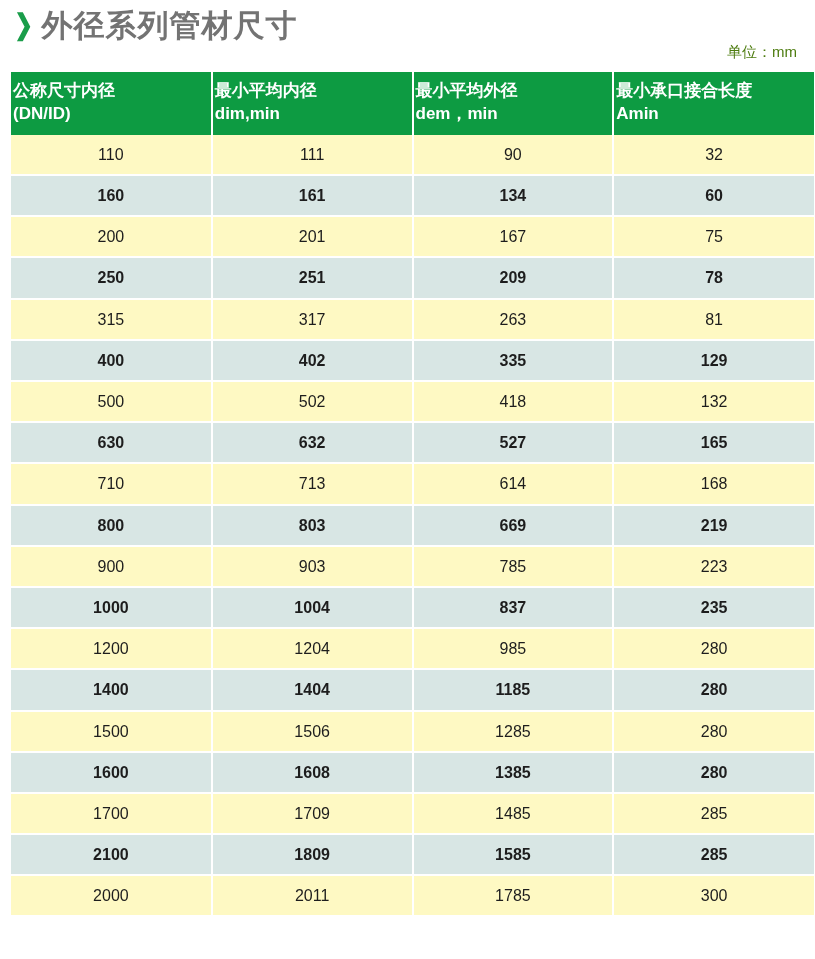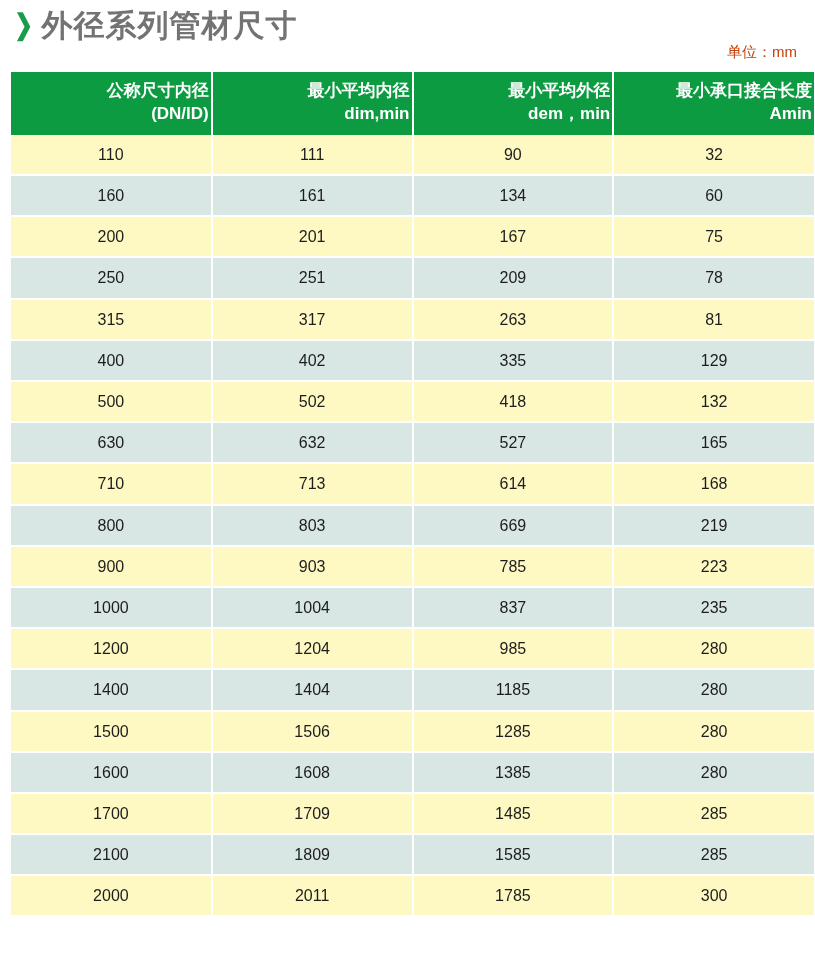--- a/index.html
+++ b/index.html
@@ -46,35 +46,35 @@
   }
   .unit-row {
     display: flex;
     justify-content: flex-end;
     padding-right: 12px;
     height: 22px;
     box-sizing: border-box;
   }
   .unit-text {
     font-size: 15px;
-    color: #c2410c;
+    color: #4d7c0f;
     line-height: 1;
   }
   table.sizes {
     border-collapse: collapse;
     width: 803px;
     margin: 6px 0 0 5px;
     table-layout: fixed;
   }
   table.sizes th {
     background: #0d9b42;
     color: #ffffff;
     font-size: 17px;
     font-weight: bold;
-    text-align: right;
+    text-align: left;
     padding: 8px 2px 9px 2px;
     border-right: 2px solid #ffffff;
     line-height: 1.35;
   }
   table.sizes th:last-child {
     border-right: none;
   }
   table.sizes td {
     text-align: center;
     font-size: 16px;
@@ -85,20 +85,21 @@
     line-height: 1.2;
   }
   table.sizes td:last-child {
     border-right: none;
   }
   tr.row-a td {
     background: #fef9c3;
   }
   tr.row-b td {
     background: #d8e6e4;
+    font-weight: bold;
   }
   .th-line2 {
     display: block;
   }
 </style>
 </head>
 <body>
 
 <div class="page">
 

